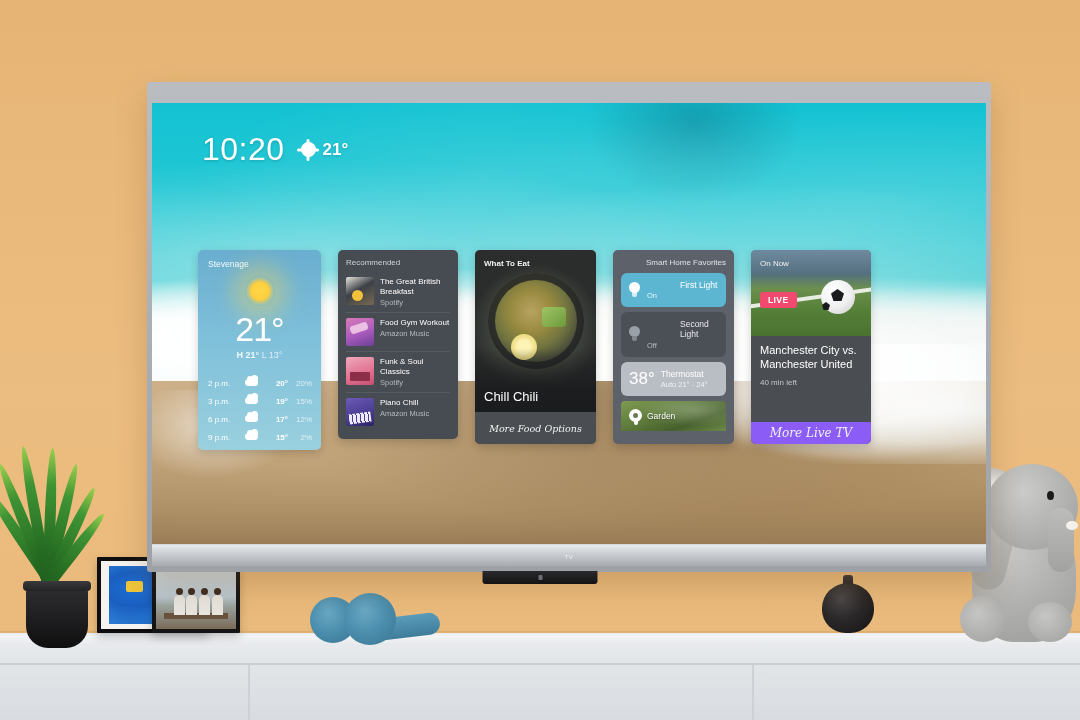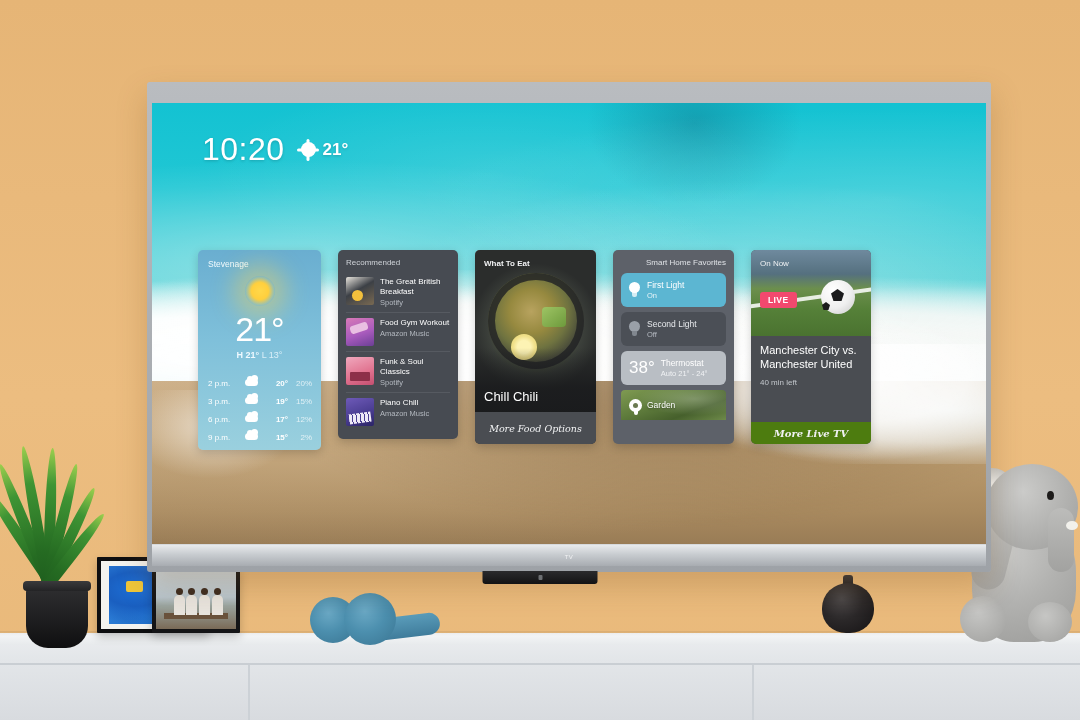--- a/index.html
+++ b/index.html
@@ -245,21 +245,21 @@
   .t-on { background: #5cb6d2; }
   .t-off { background: #4b4f56; }
   .t-thermo { background: #b9bec4; justify-content: flex-start; gap: 6px; }
   .bulb { width: 11px; height: 16px; position: relative; flex: none; }
   .bulb .b-g { position: absolute; left: 0; top: 0; width: 11px; height: 11px; border-radius: 50%; }
   .bulb .b-s { position: absolute; left: 3px; top: 10px; width: 5px; height: 5px; border-radius: 0 0 2px 2px; }
   .t-on .b-g { background: #ffffff; }
   .t-on .b-s { background: rgba(255,255,255,.75); }
   .t-off .b-g { background: #9aa0a8; }
   .t-off .b-s { background: #81878f; }
-  .tl-name { font-size: 8.5px; color: #fff; line-height: 1.2; }
+  .tl-name { font-size: 8.5px; color: #fff; line-height: 1.2; margin-left: 33px; }
   .t-off .tl-name { color: #e7e9ec; }
   .tl-state { font-size: 7.5px; color: rgba(255,255,255,.85); margin-top: 1px; }
   .t-off .tl-state { color: #b6bbc2; }
   .thermo-num { font-size: 17px; color: #fff; font-weight: 300; }
   .thermo-name { font-size: 8.5px; color: #fff; }
   .thermo-sub { font-size: 7.5px; color: #f0f2f4; margin-top: 1px; }
   .cam {
     height: 30px; border-radius: 4px 4px 0 0; position: relative; overflow: hidden;
     background: linear-gradient(160deg,#7f9a52 0%, #5f7c3c 40%, #46602c 70%, #6e8a4a 100%);
     display: flex; align-items: center; gap: 5px; padding: 0 8px;
@@ -299,23 +299,23 @@
   }
   .live-badge {
     position: absolute; left: 9px; top: 42px; background: #f2496e; color: #fff;
     font-size: 8.5px; font-weight: 700; padding: 3px 8px; border-radius: 3px; letter-spacing: .4px;
   }
   .live-label { position: absolute; left: 9px; top: 9px; font-size: 8px; color: #eef0f2; z-index: 2; }
   .live-body { padding: 8px 9px; }
   .live-title { font-size: 11px; color: #fff; line-height: 1.24; }
   .live-sub { font-size: 8px; color: #c3c7cc; margin-top: 7px; }
   .live-more {
-    position: absolute; left: 0; right: 0; bottom: 0; height: 22px; background: #4d7c0f;
+    position: absolute; left: 0; right: 0; bottom: 0; height: 22px; background: #8b5cf6;
     display: flex; align-items: center; justify-content: center;
-    font-family: "DejaVu Serif", serif; font-style: italic; font-size: 10px; color: #f0f1f3; font-weight: bold;
+    font-family: "DejaVu Serif", serif; font-style: italic; font-size: 12px; color: #f0f1f3;
   }
 
   
   .plant { position: absolute; left: 8px; bottom: 72px; width: 96px; height: 210px; }
   .pot {
     position: absolute; left: 18px; bottom: 0; width: 62px; height: 62px;
     background: linear-gradient(180deg,#2f2f31 0%,#1c1c1e 60%,#0f0f10 100%);
     border-radius: 6px 6px 22px 22px;
   }
   .pot::before {

